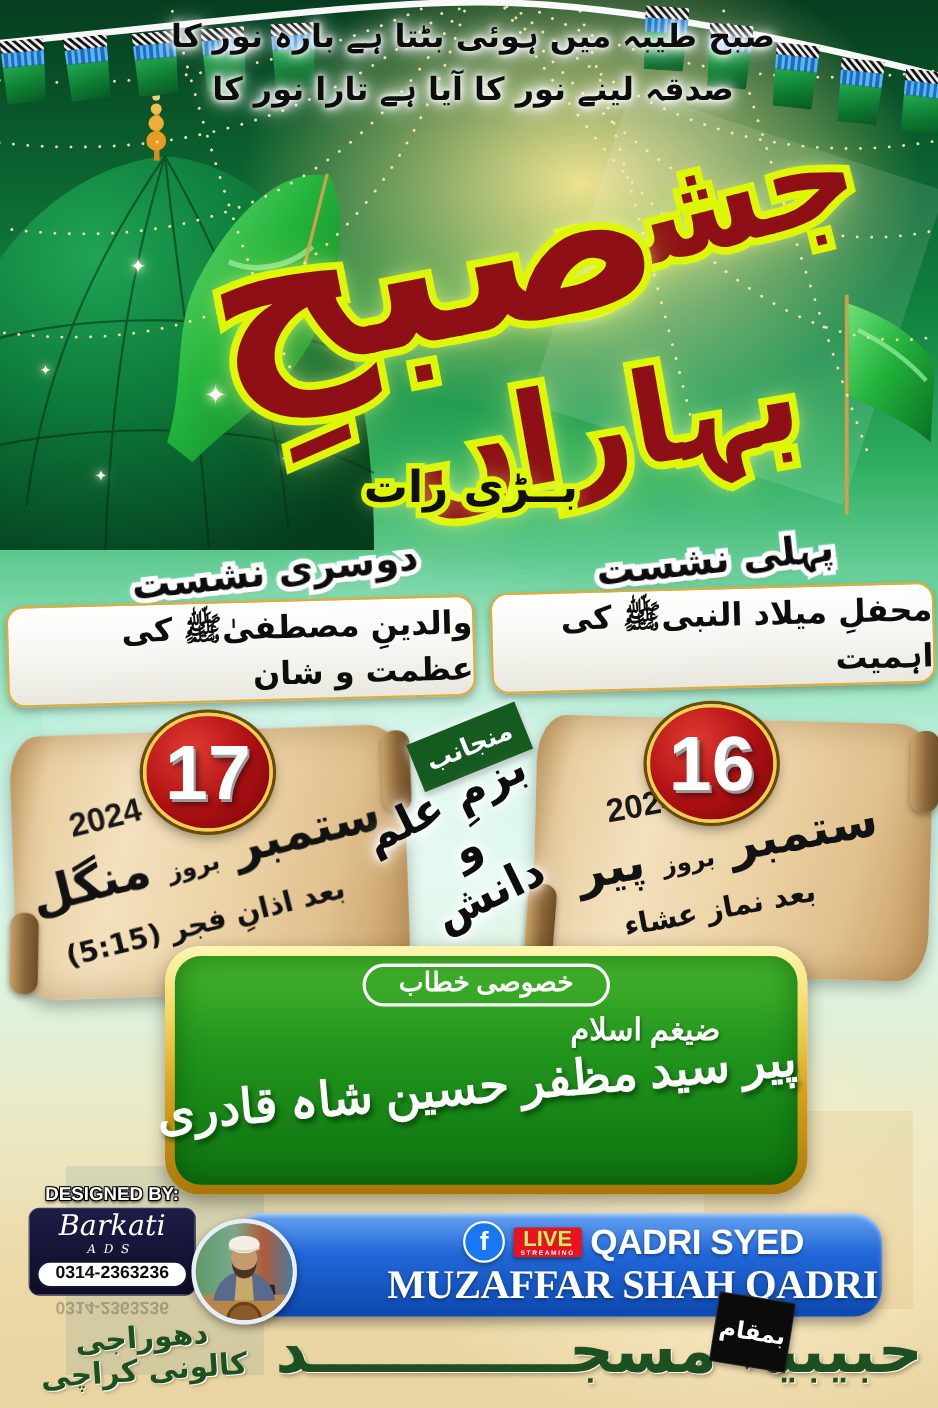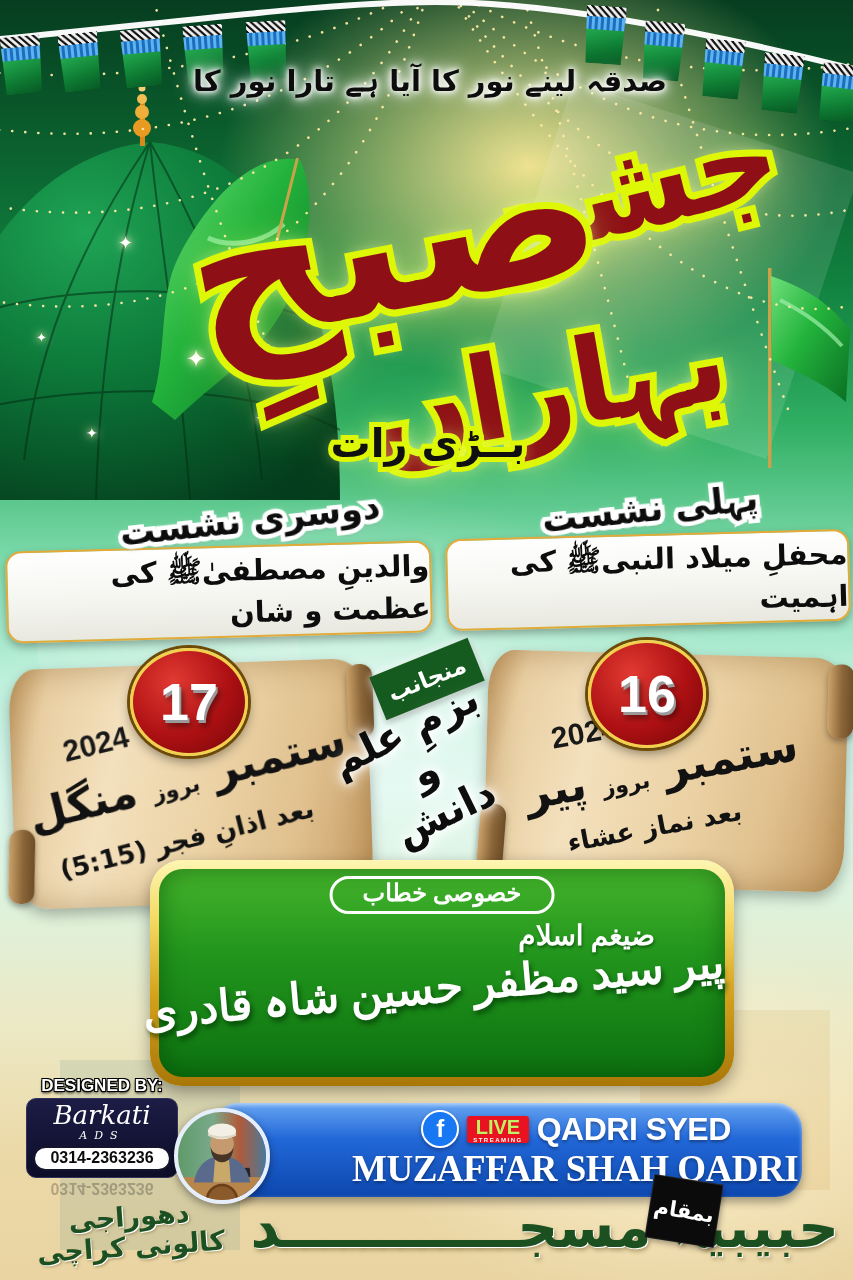--- a/index.html
+++ b/index.html
@@ -69,21 +69,21 @@
     font-size:30px;color:#191919;transform:rotate(-12deg);}
   .scr-date{position:absolute;direction:rtl;white-space:nowrap;font-weight:700;
     font-size:44px;color:#121212;transform:rotate(-12deg);text-align:center;}
   .scr-date .broz{font-size:22px;}
   .scr-time{position:absolute;direction:rtl;white-space:nowrap;font-weight:700;
     font-size:26px;color:#121212;transform:rotate(-12deg);text-align:center;}
   .badge{z-index:9;width:112px;height:102px;border-radius:50%;
     background:radial-gradient(circle at 36% 30%,#e23a32 0%,#ad1013 55%,#6f0608 100%);
     border:3px solid #f2cf4e;box-shadow:0 0 0 3px #6d4a05,0 5px 12px rgba(0,0,0,.45);
     display:flex;align-items:center;justify-content:center;}
-  .badge span{font-family:"Liberation Sans",sans-serif;font-weight:900;font-size:52px;color:#fff;
+  .badge span{font-family:"Liberation Sans",sans-serif;font-weight:900;font-size:70px;color:#fff;
     text-shadow:2px 3px 0 #9a9a9a,4px 6px 6px rgba(0,0,0,.5);}
   .bg16{left:588px;top:640px;}
   .bg17{left:130px;top:648px;}
   
   .org-tag{left:374px;top:656px;width:106px;height:46px;z-index:8;background:#155a1e;
     transform:rotate(-22deg);display:flex;align-items:center;justify-content:center;
     color:#fff;font-weight:700;font-size:23px;direction:rtl;
     box-shadow:0 0 9px rgba(255,255,255,.95),0 3px 6px rgba(0,0,0,.4);}
   .org-name{left:330px;top:702px;width:190px;z-index:8;transform:rotate(-26deg);
     direction:rtl;text-align:center;color:#0d0d0d;font-weight:700;font-size:40px;line-height:1.15;
@@ -231,20 +231,21 @@
   <div class="flag" style="left:762px;top:54px;transform:rotate(6deg)"></div>
   <div class="flag" style="left:820px;top:64px;transform:rotate(7deg)"></div>
 
   <span class="spark ni" style="left:118px;top:232px;font-size:18px">✦</span>
   <span class="spark ni" style="left:186px;top:345px;font-size:24px">✦</span>
   <span class="spark ni" style="left:86px;top:425px;font-size:14px">✦</span>
   <span class="spark ni" style="left:255px;top:408px;font-size:17px">✦</span>
   <span class="spark ni" style="left:36px;top:330px;font-size:13px">✦</span>
   <span class="spark ni" style="left:652px;top:428px;font-size:15px">✦</span>
 
+  <div class="abs poem" style="top:14px">صبح طیبہ میں ہوئی بٹتا ہے بارہ نور کا</div>
   <div class="abs poem" style="top:62px">صدقہ لینے نور کا آیا ہے تارا نور کا</div>
 
   <div class="abs cal t1" data-text="جشن">جشن</div>
   <div class="abs cal t2" data-text="صبحِ">صبحِ</div>
   <div class="abs cal t3" data-text="بہاراں">بہاراں</div>
   <div class="abs cal subtitle" data-text="بــڑی رات">بــڑی رات</div>
 
   <div class="abs sess-head sh1" data-text="پہلی نشست">پہلی نشست</div>
   <div class="abs sess-box sb1">
     <span>محفلِ میلاد النبیﷺ کی اہمیت</span>

